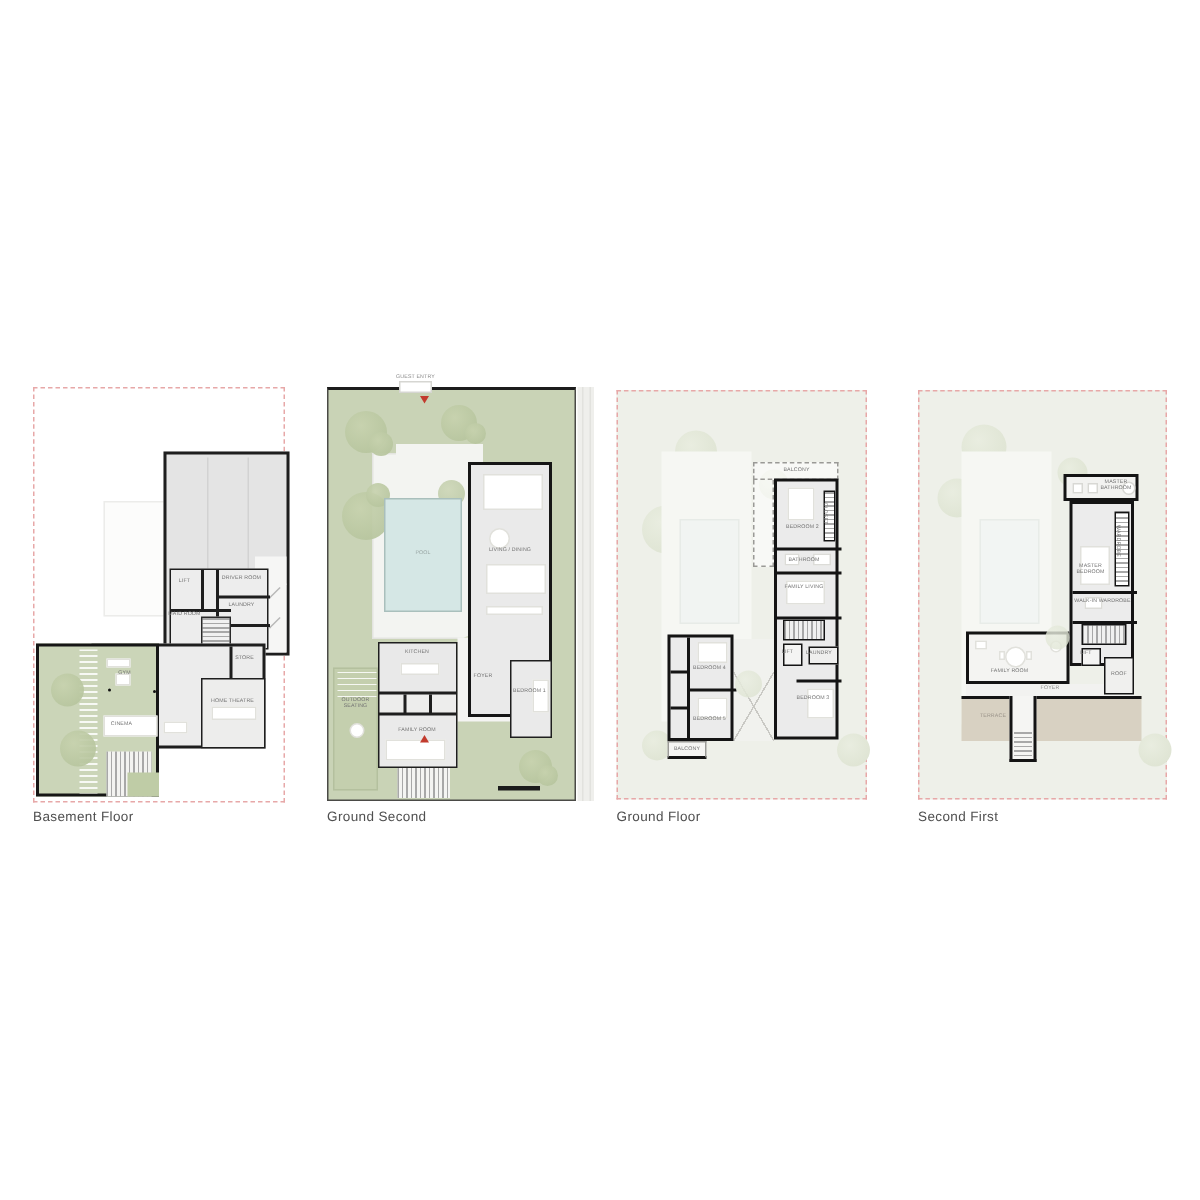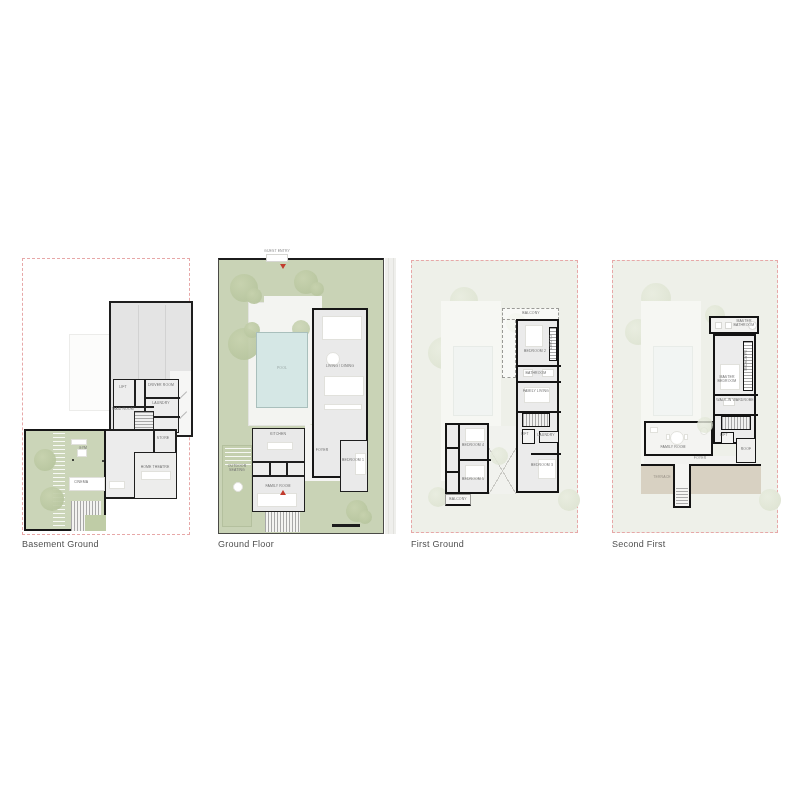--- a/index.html
+++ b/index.html
@@ -89,21 +89,21 @@
     <div class="lbl lbl-xs" style="left:116px;top:206px;width:32px;">HOME THEATRE</div>
 
     <div class="room room2" style="left:1px;top:170px;width:82px;height:102px;background:#cbd5b8;border-color:#161616;">
       <div class="abs louver" style="left:27px;top:2px;width:12px;height:96px;"></div>
       <div class="tree" style="left:8px;top:18px;width:22px;height:22px;"></div>
       <div class="tree" style="left:14px;top:56px;width:24px;height:24px;"></div>
       <div class="abs hatchv" style="left:45px;top:70px;width:30px;height:30px;background-color:#f3f3f1;"></div>
       <div class="abs" style="left:59px;top:84px;width:21px;height:16px;background:#bfcca6;"></div>
     </div>
   </div>
-  <div class="caption" style="left:22px;top:539px;">Basement Ground</div>
+  <div class="caption" style="left:22px;top:539px;">Basement Floor</div>
 
   <div class="panel" style="left:218px;top:258px;width:178px;height:277px;overflow:visible;">
 
     <div class="abs" style="left:0;top:0;width:166px;height:276px;background:#c9d3b6;border:1px solid #4a4a46;border-top:2.5px solid #1c1c1c;"></div>
 
     <div class="abs" style="left:167px;top:0;width:11px;height:276px;background:#efefec;"></div>
 
     <div class="abs" style="left:48px;top:-4px;width:22px;height:8px;background:#ffffff;border:1px solid #d6d6d2;z-index:7;"></div>
     <div class="lbl lbl-xs" style="left:40px;top:-9px;width:38px;color:#8c8c8c;">GUEST ENTRY</div>
     <div class="tri-down" style="left:62px;top:6px;"></div>
@@ -163,21 +163,21 @@
 
     <div class="abs" style="left:4px;top:187px;width:30px;height:82px;background:#c4cfae;border:1px solid #b4c09e;z-index:4;">
       <div class="abs louver" style="left:2px;top:2px;width:26px;height:20px;"></div>
       <div class="furn circle" style="left:10px;top:36px;width:10px;height:10px;"></div>
     </div>
     <div class="lbl lbl-xs" style="left:4px;top:206px;width:30px;">OUTDOOR SEATING</div>
 
     <div class="abs" style="left:170px;top:0;width:1px;height:276px;background:#e2e2de;"></div>
     <div class="abs" style="left:175px;top:0;width:1px;height:276px;background:#e2e2de;"></div>
   </div>
-  <div class="caption" style="left:218px;top:539px;">Ground Floor</div>
+  <div class="caption" style="left:218px;top:539px;">Ground Second</div>
 
   <div class="panel dashed" style="left:411px;top:260px;width:167px;height:273px;background:#eef0e9;">
 
     <div class="tree-ghost" style="left:38px;top:26px;width:28px;height:28px;"></div>
     <div class="tree-ghost" style="left:16px;top:76px;width:32px;height:32px;"></div>
     <div class="tree-ghost" style="left:94px;top:52px;width:20px;height:20px;"></div>
     <div class="tree-ghost" style="left:16px;top:226px;width:20px;height:20px;"></div>
     <div class="tree-ghost" style="left:146px;top:228px;width:22px;height:22px;"></div>
     <div class="abs" style="left:29px;top:40px;width:60px;height:180px;background:#f6f7f3;z-index:2;"></div>
     <div class="abs" style="left:41px;top:85px;width:40px;height:70px;background:#f1f4f2;border:1px solid #e7ebe7;z-index:2;"></div>
@@ -226,21 +226,21 @@
     <div class="lbl lbl-xs" style="left:46px;top:182px;width:30px;">BEDROOM 4</div>
     <div class="lbl lbl-xs" style="left:46px;top:216px;width:30px;">BEDROOM 5</div>
 
     <div class="abs" style="left:33px;top:233px;width:26px;height:12px;background:#f5f5f3;border:1px solid #9a9a96;border-bottom:2px solid #141414;z-index:5;"></div>
     <div class="lbl lbl-xs" style="left:33px;top:236px;width:26px;">BALCONY</div>
 
     <div class="abs xcross" style="left:77px;top:187px;width:27px;height:46px;background-color:#f1f2ee;z-index:4;"></div>
     <div class="tree-ghost" style="left:78px;top:186px;width:18px;height:18px;z-index:5;opacity:.85;"></div>
     <div class="abs" style="left:77px;top:165px;width:27px;height:22px;background:#f1f2ee;z-index:4;"></div>
   </div>
-  <div class="caption" style="left:411px;top:539px;">First Ground</div>
+  <div class="caption" style="left:411px;top:539px;">Ground Floor</div>
 
   <div class="panel dashed" style="left:612px;top:260px;width:166px;height:273px;background:#eef0e9;">
 
     <div class="tree-ghost" style="left:28px;top:22px;width:30px;height:30px;"></div>
     <div class="tree-ghost" style="left:12px;top:58px;width:26px;height:26px;"></div>
     <div class="tree-ghost" style="left:92px;top:44px;width:20px;height:20px;"></div>
     <div class="tree-ghost" style="left:146px;top:228px;width:22px;height:22px;"></div>
     <div class="abs" style="left:28px;top:40px;width:60px;height:182px;background:#f6f7f3;z-index:2;"></div>
     <div class="abs" style="left:40px;top:85px;width:40px;height:70px;background:#f2f5f3;border:1px solid #e8ece8;z-index:2;"></div>
 

